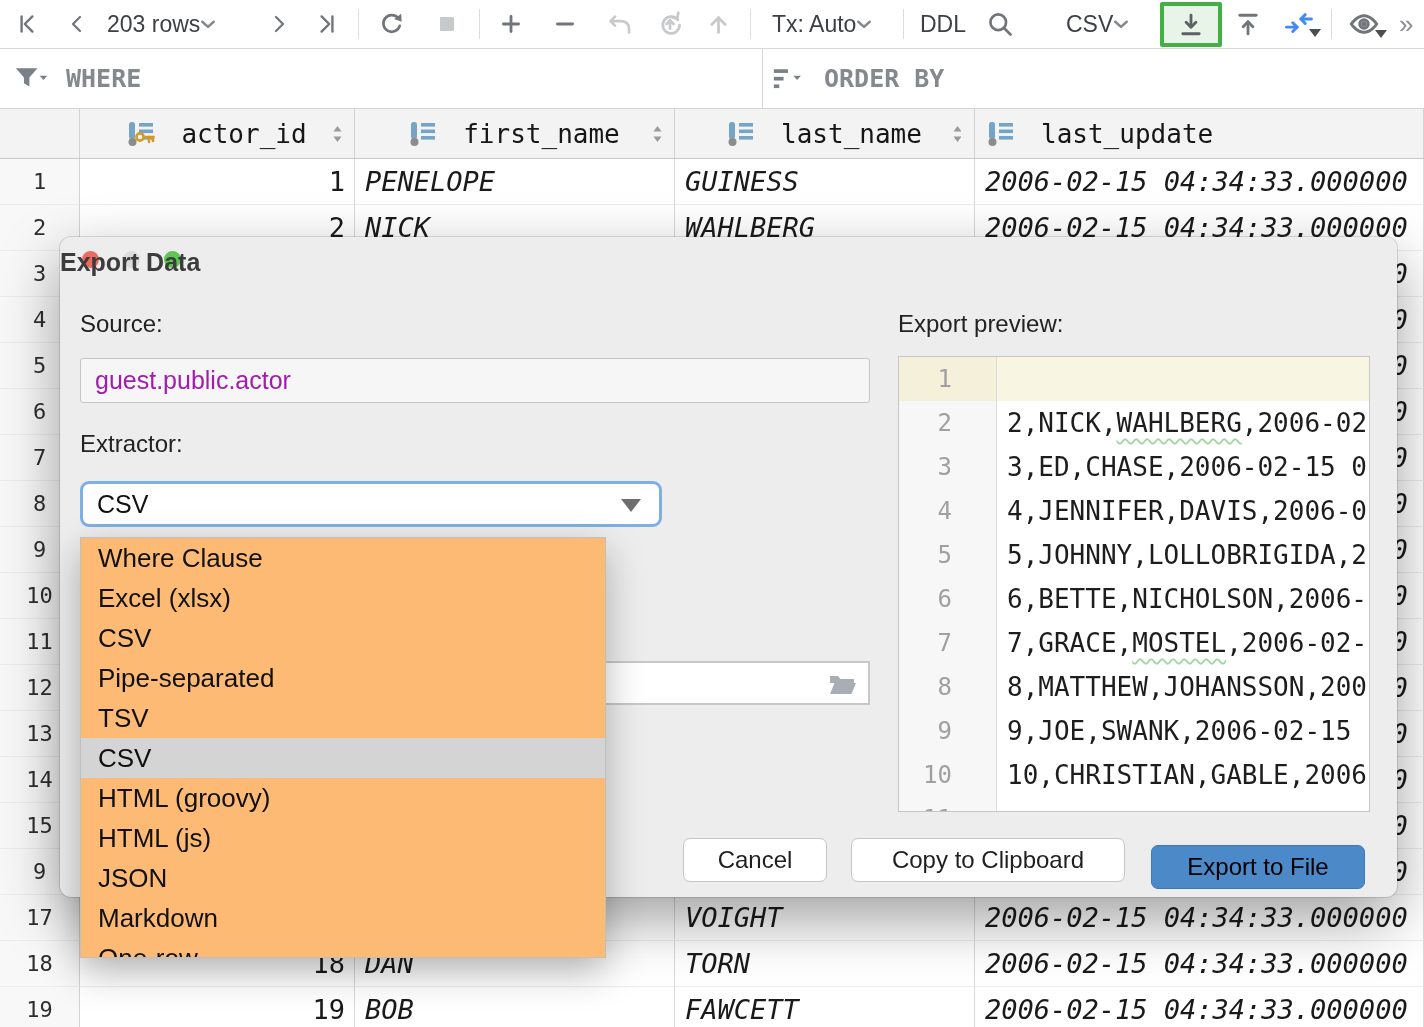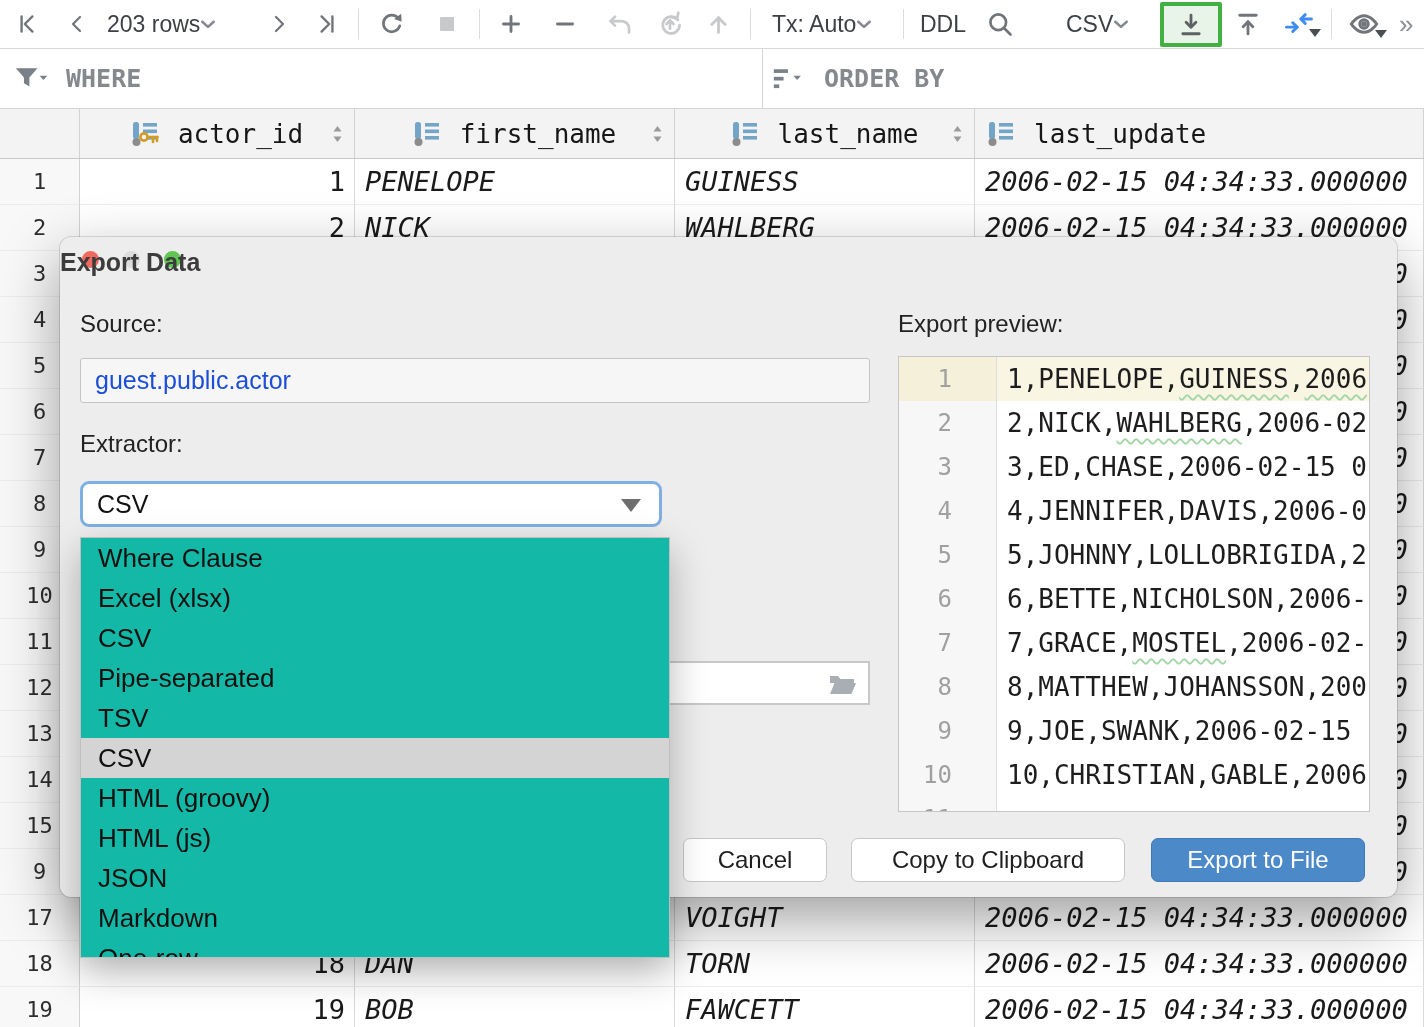--- a/index.html
+++ b/index.html
@@ -32,21 +32,21 @@
              border-bottom:1px solid #d4d4d4;z-index:2;}
   .fseg{position:absolute;top:0;height:59px;display:flex;align-items:center;gap:18px;
         font-family:"DejaVu Sans Mono","Liberation Mono",monospace;font-size:25px;color:#85898e;font-weight:bold;}
   .fdiv{position:absolute;left:762px;top:0;width:1px;height:59px;background:#d4d4d4;}
 
   
   .grid{position:absolute;left:0;top:109px;width:1424px;bottom:0;z-index:1;
         font-family:"DejaVu Sans Mono","Liberation Mono",monospace;}
   .grow{display:grid;grid-template-columns:80px 275px 320px 300px 449px;}
   .ghead{height:49px;background:#f3f3f3;border-bottom:1px solid #c9c9c9;}
-  .hcell{position:relative;display:flex;align-items:center;justify-content:center;gap:17px;
+  .hcell{position:relative;display:flex;align-items:center;justify-content:center;gap:24px;
          border-right:1px solid #d2d2d2;font-size:26px;color:#161616;overflow:hidden;}
   .hcell.hleft{justify-content:flex-start;padding-left:12px;}
   .hcell .sort{position:absolute;right:10px;top:50%;transform:translateY(-50%);}
   .gbody .grow{height:46px;}
   .cell{display:flex;align-items:center;border-right:1px solid #d9d9d9;border-bottom:1px solid #ececec;
         font-size:27px;color:#1a1a1a;overflow:hidden;white-space:pre;}
   .cell.num{justify-content:center;background:#f8f8f8;border-right:1px solid #d2d2d2;
             font-size:22px;color:#2e2e2e;}
   .cell.r{justify-content:flex-end;padding-right:9px;}
   .cell.l{padding-left:10px;font-style:italic;}
@@ -55,21 +55,21 @@
   .dialog{position:absolute;left:60px;top:237px;width:1337px;height:660px;background:#ededed;
           border-radius:11px;z-index:10;
           box-shadow:0 22px 60px rgba(0,0,0,.38),0 0 0 1px rgba(0,0,0,.12);}
   .lights{position:absolute;left:22px;top:14px;display:flex;gap:24px;}
   .light{width:17px;height:17px;border-radius:50%;border:none;padding:0;}
   .dtitle{position:absolute;left:0;right:0;top:11px;text-align:left;font-size:25px;
           font-weight:bold;color:#3c3c3c;}
   .dlabel{position:absolute;font-size:24px;color:#222;}
   .field{position:absolute;box-sizing:border-box;background:#f6f6f6;border:1px solid #c5c5c5;
          border-radius:3px;display:flex;align-items:center;padding-left:14px;
-         font-size:25px;color:#1d4ed8;}
+         font-size:25px;color:#a21caf;}
   .combo{position:absolute;left:20px;top:244px;width:582px;height:46px;box-sizing:border-box;
          background:#fff;border:3px solid #7fb0e3;border-radius:9px;display:flex;
          align-items:center;padding-left:14px;font-size:25px;color:#111;}
   .combo .caret{position:absolute;right:18px;top:50%;margin-top:-5px;width:0;height:0;
                 border-left:10px solid transparent;border-right:10px solid transparent;
                 border-top:13px solid #6e6e6e;}
   .filefield{position:absolute;left:540px;top:424px;width:270px;height:44px;box-sizing:border-box;
              background:#fff;border:2px solid #c8c8c8;}
   .filefield svg{position:absolute;right:12px;top:10px;}
 
@@ -83,24 +83,24 @@
         background:#f7f7f7;border-right:1px solid #dddddd;font-size:24px;color:#a0a0a0;}
   .pline.cur .pnum{background:#f4f0da;}
   .ptext{padding-left:10px;font-size:26px;color:#1d1d1d;}
   .sq{text-decoration:underline;text-decoration-style:wavy;text-decoration-color:#a4d6a6;
       text-decoration-thickness:2px;text-underline-offset:6px;}
 
   
   .dbtn{position:absolute;top:601px;height:44px;box-sizing:border-box;border-radius:7px;
         border:1px solid #c6c6c6;background:#fff;font-size:24px;color:#1f1f1f;
         font-family:inherit;}
-  .dbtn.primary{color:#ffffff;border:1px solid #3f7ab8;}
-
-  
-  .edropdown{position:absolute;left:80px;top:537px;width:590px;height:421px;background:#14b8a6;
+  .dbtn.primary{color:#000000;border:1px solid #3f7ab8;margin-top:7px;}
+
+  
+  .edropdown{position:absolute;left:80px;top:537px;width:526px;height:421px;background:#fdba74;
              border:1px solid #bfbfbf;box-sizing:border-box;z-index:20;overflow:hidden;
              box-shadow:0 14px 36px rgba(0,0,0,.28);}
   .eitem{height:40px;display:flex;align-items:center;padding-left:17px;font-size:26px;color:#101010;}
   .eitem.sel{background:#d4d4d4;}
 </style>
 </head>
 <body>
 
 <div class="screen">
 
@@ -517,21 +517,20 @@
       <svg width="28" height="24" viewBox="0 0 28 24">
           <path d="M2 3h8l2.5 3H26v4H2z" fill="#a9aeb4"></path>
           <path d="M6.5 10H28l-4.5 11H2z" fill="#a9aeb4"></path>
         </svg>
     </div>
 
     <div class="dlabel" style="left:838px;top:73px">Export preview:</div>
     <div class="preview" id="preview-editor">
   <div class="pline cur">
     <span class="pnum">1</span>
-    <span class="ptext">1,PENELOPE,<span class="sq">GUINESS</span>,<span class="sq">2006</span></span>
   </div>
   <div class="pline ">
     <span class="pnum">2</span>
     <span class="ptext">2,NICK,<span class="sq">WAHLBERG</span>,2006-02</span>
   </div>
   <div class="pline ">
     <span class="pnum">3</span>
     <span class="ptext">3,ED,CHASE,2006-02-15 0</span>
   </div>
   <div class="pline ">

